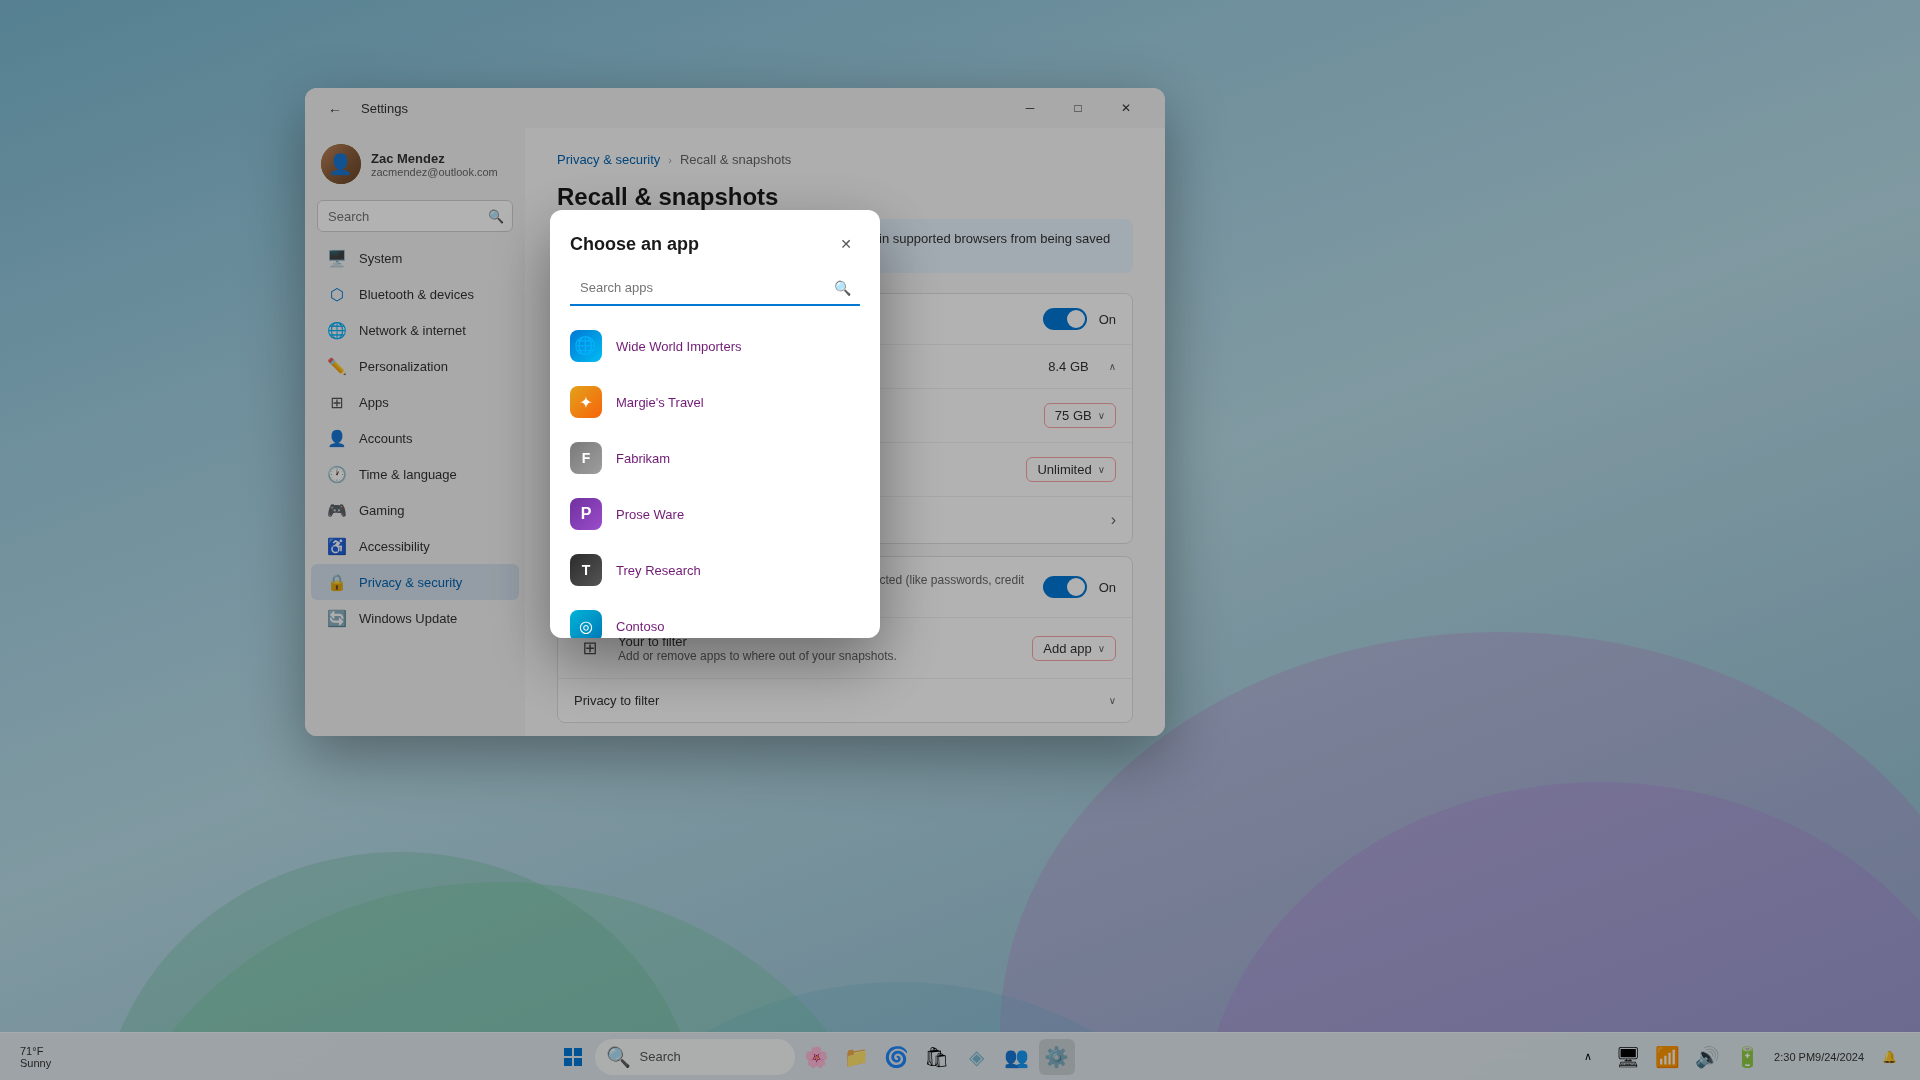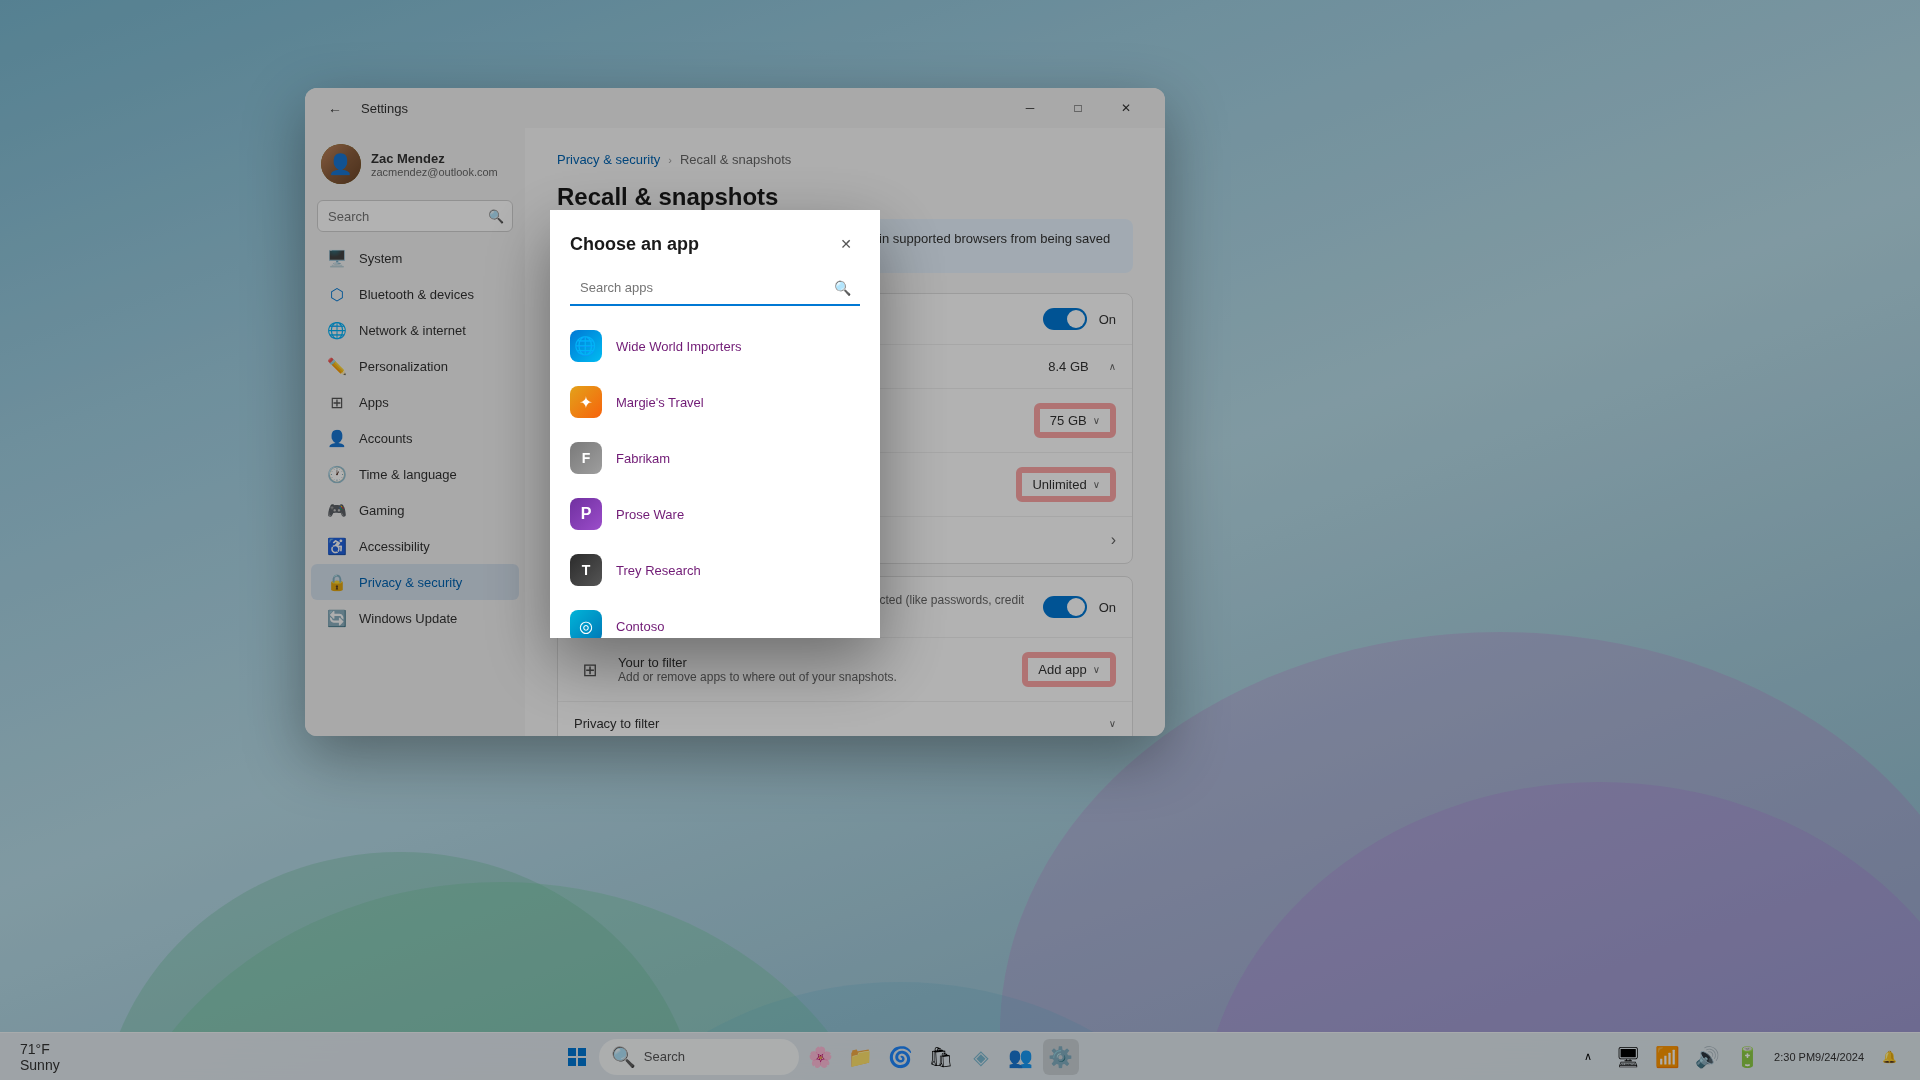--- a/index.html
+++ b/index.html
@@ -58,21 +58,21 @@
       display: flex;
       align-items: center;
       justify-content: center;
       border-radius: 6px;
       cursor: pointer;
       font-size: 20px;
     }
     .taskbar-weather {
       display: flex;
       flex-direction: column;
-      font-size: 14px;
+      font-size: 11px;
       color: #333;
       padding: 0 8px;
     }
     .taskbar-time {
       display: flex;
       flex-direction: row;
       align-items: flex-end;
       font-size: 11px;
       color: #333;
     }
@@ -330,21 +330,21 @@
       border-radius: 50%;
       top: 2px;
       right: 2px;
       transition: left 0.2s;
     }
     .dropdown-btn {
       display: flex;
       align-items: center;
       gap: 6px;
       padding: 4px 10px;
-      border: 6px solid #fca5a5;
+      border: 1px solid #fca5a5;
       border-radius: 6px;
       background: white;
       font-size: 13px;
       cursor: pointer;
       color: #333;
     }
     .chevron { font-size: 10px; color: #666; }
 
     
     .modal-overlay {
@@ -357,21 +357,21 @@
       justify-content: flex-start;
     }
 
     
     .dialog {
       position: absolute;
       top: 210px;
       left: 550px;
       width: 330px;
       background: white;
-      border-radius: 0;
+      border-radius: 12px;
       box-shadow: 0 24px 64px rgba(0,0,0,0.4);
       overflow: hidden;
     }
     .dialog-header {
       display: flex;
       align-items: center;
       justify-content: space-between;
       padding: 20px 20px 12px;
     }
     .dialog-title {

